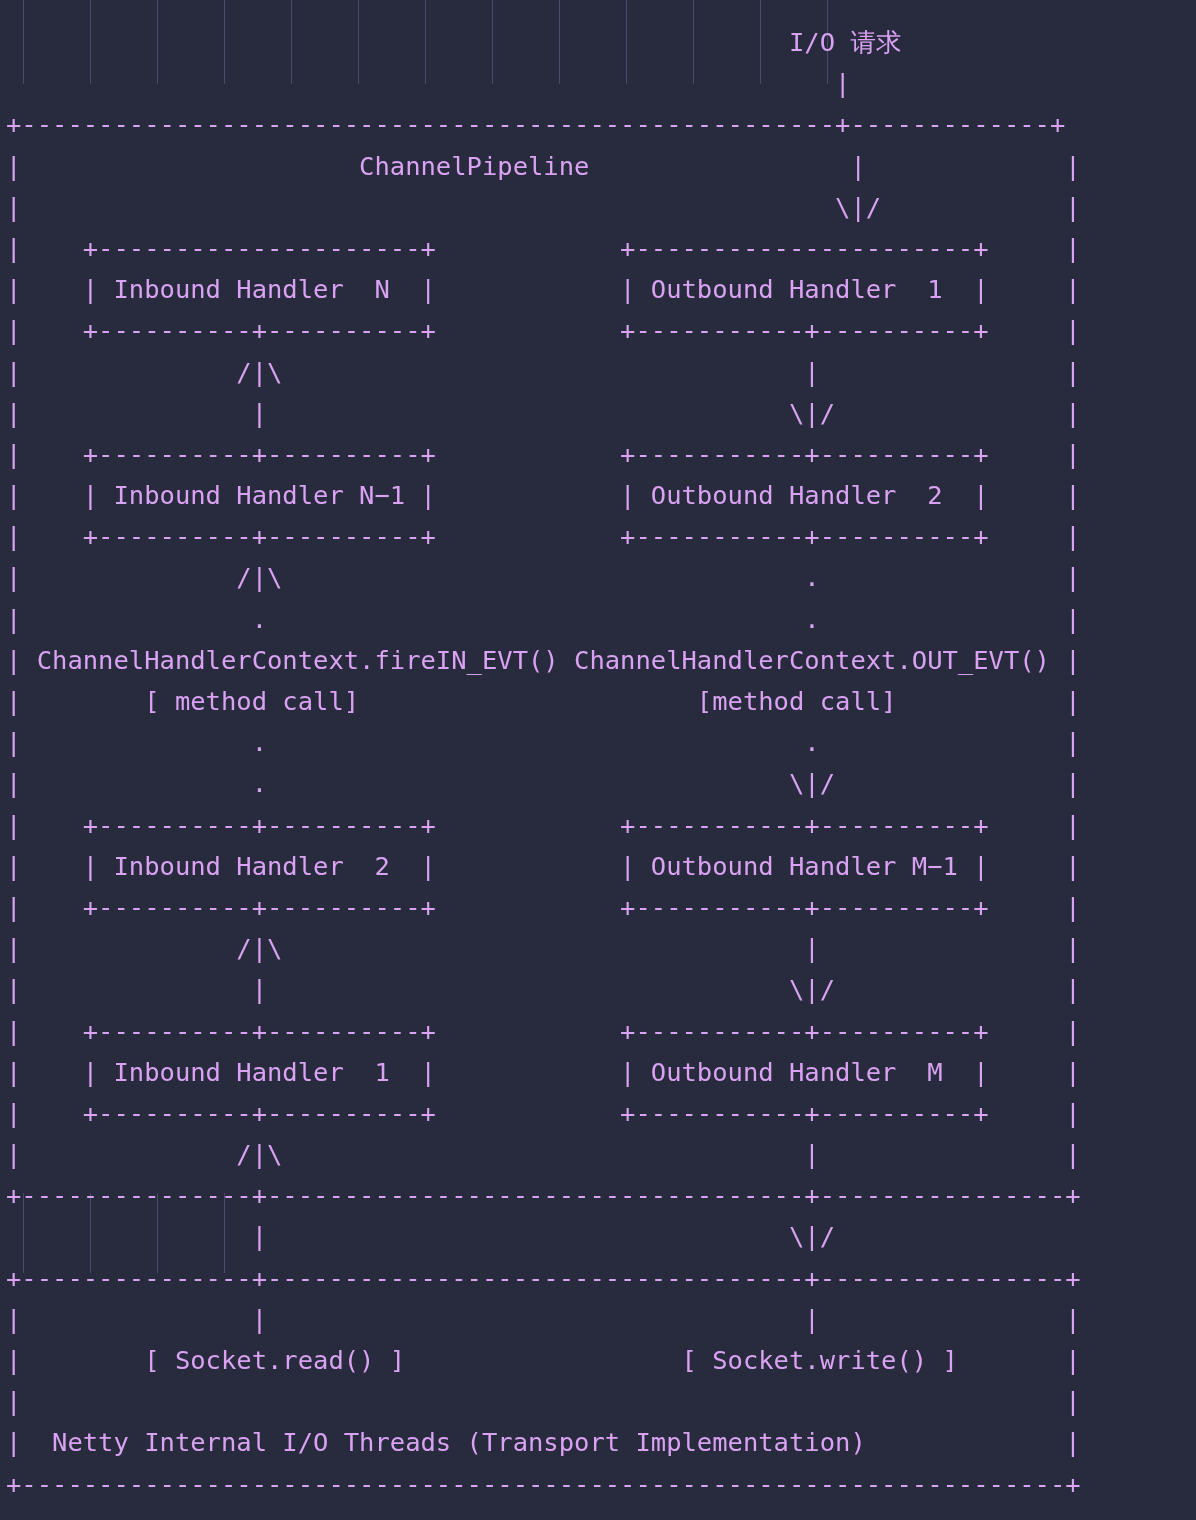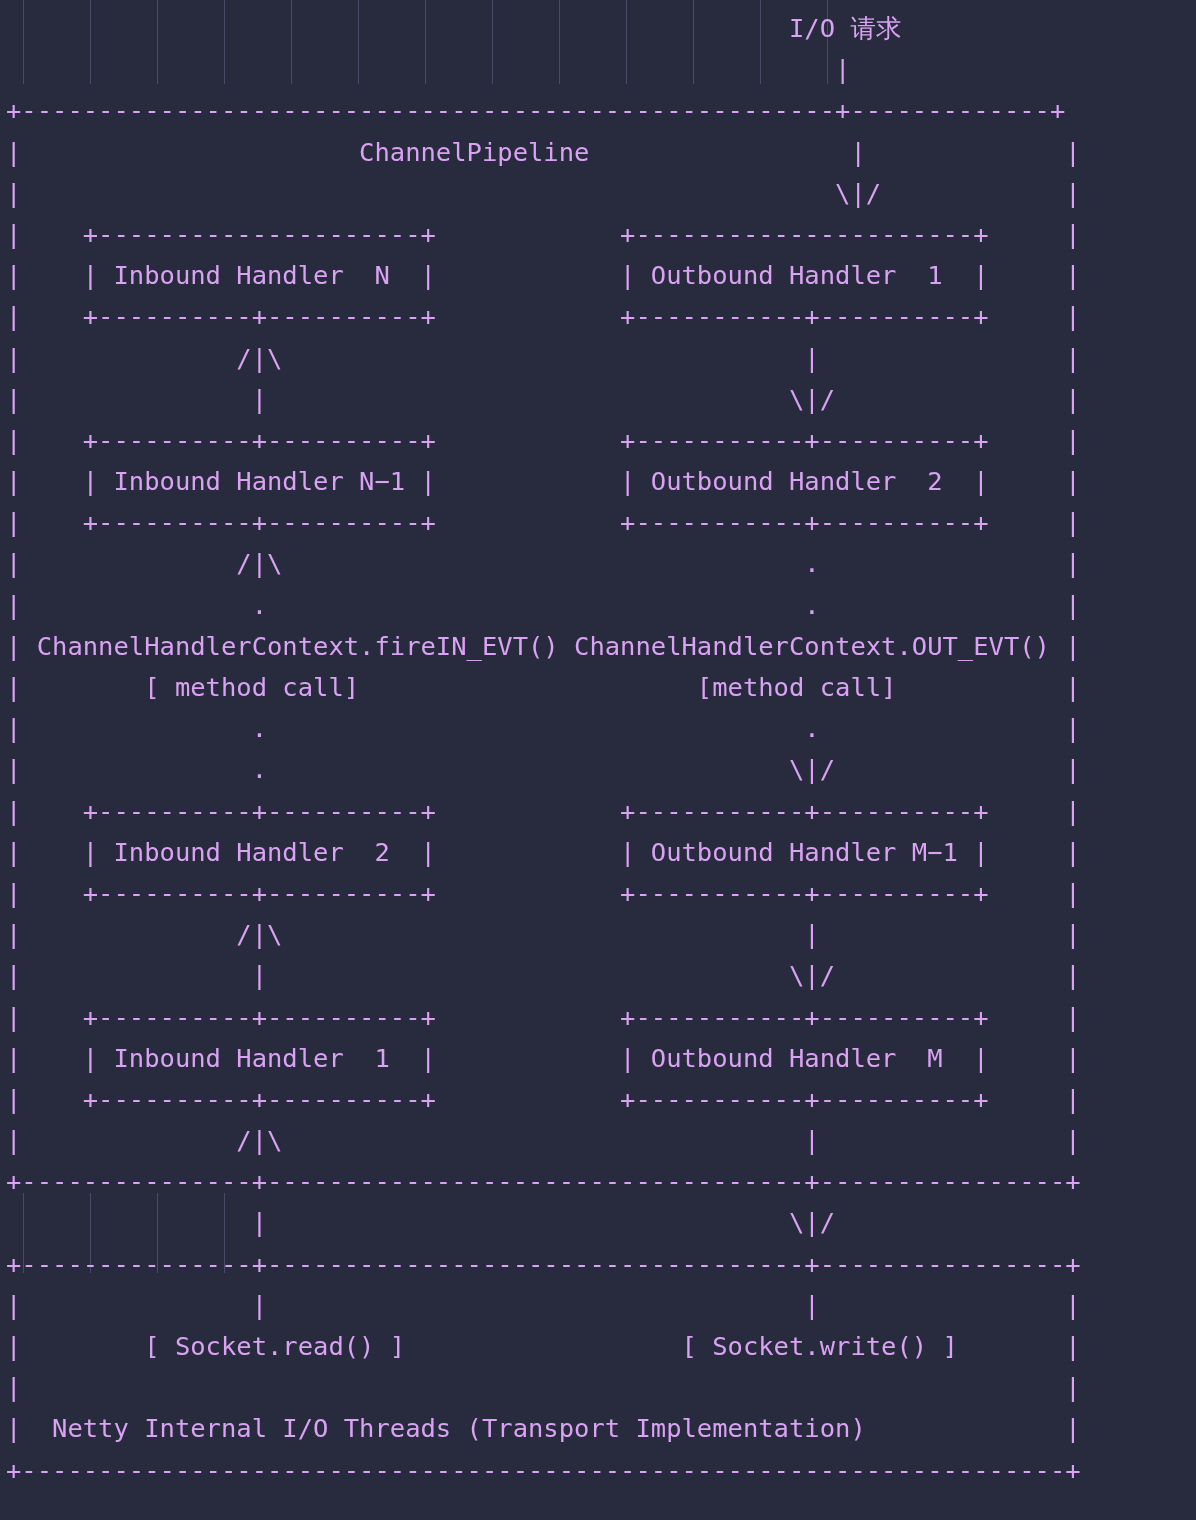--- a/index.html
+++ b/index.html
@@ -36,21 +36,21 @@
     background: #474a68;
   }
 
   
   .ascii-text {
     position: absolute;
     left: 0;
     top: 0;
     z-index: 1;
     margin: 0;
-    padding: 8px 0 0 6px;
+    padding: 22px 0 0 6px;
     color: #d9a2f2;
     font-family: "DejaVu Sans Mono", "Liberation Mono", monospace;
     font-size: 25.5px;
     line-height: 41.2px;
     letter-spacing: 0px;
     white-space: pre;
     font-weight: 400;
     -webkit-font-smoothing: antialiased;
   }
   .ascii-line {

